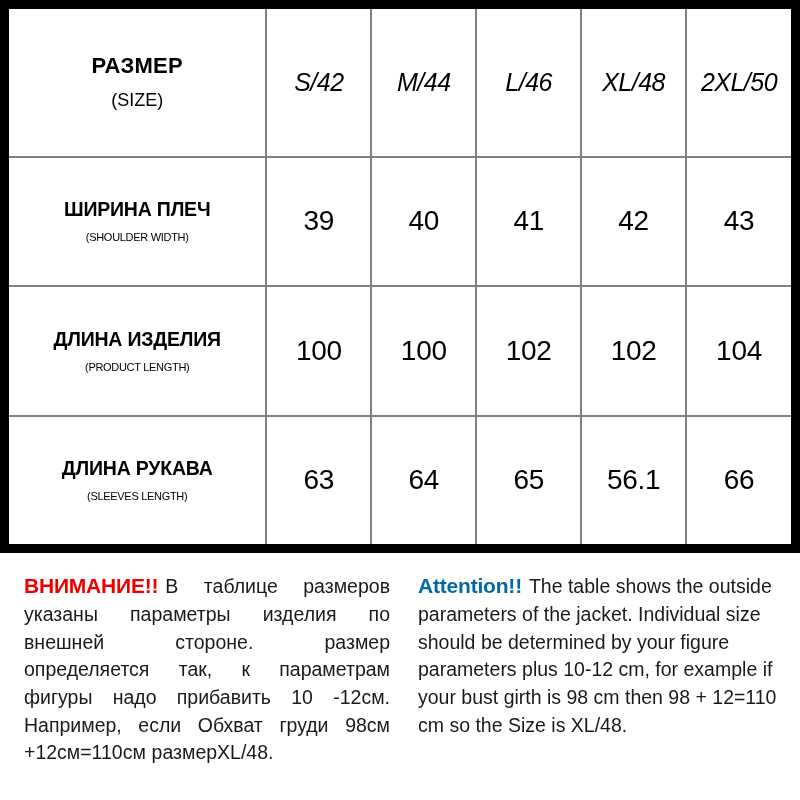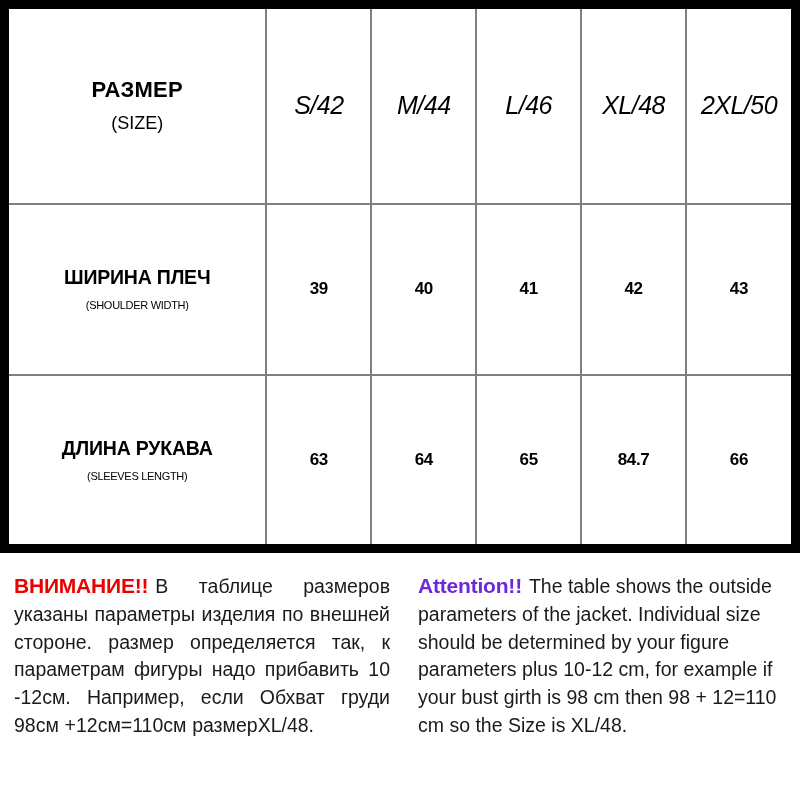--- a/index.html
+++ b/index.html
@@ -96,42 +96,42 @@
   }
 
   .size-name {
     font-size: 25px;
     font-weight: normal;
     letter-spacing: -0.5px;
     white-space: nowrap;
     font-style: italic;
   }
   .num {
-    font-size: 17px;
-    font-weight: bold;
+    font-size: 28px;
+    font-weight: normal;
     letter-spacing: -0.3px;
   }
 
   
   .notes {
     position: absolute;
     left: 0;
     top: 553px;
     width: 800px;
     height: 247px;
     display: flex;
     box-sizing: border-box;
   }
 
   .note {
     box-sizing: border-box;
     padding: 18px 16px 0 16px;
     width: 400px;
   }
-  .note-ru { padding-left: 14px; padding-right: 10px; }
+  .note-ru { padding-left: 24px; padding-right: 10px; }
   .note-en { padding-left: 18px; padding-right: 12px; }
 
   .note-ru p {
     margin: 0;
     font-size: 19.5px;
     line-height: 1.42;
     text-align: justify;
     text-align-last: left;
     color: #1a1a1a;
     word-spacing: 0.3px;
@@ -197,43 +197,54 @@
           </td>
           <td><span class="num">39</span></td>
           <td><span class="num">40</span></td>
           <td><span class="num">41</span></td>
           <td><span class="num">42</span></td>
           <td><span class="num">43</span></td>
         </tr>
 
 
 
+        <tr>
+          <td>
+            <span class="lbl-ru">ДЛИНА ИЗДЕЛИЯ</span>
+            <span class="lbl-en">(PRODUCT LENGTH)</span>
+          </td>
+          <td><span class="num">100</span></td>
+          <td><span class="num">100</span></td>
+          <td><span class="num">102</span></td>
+          <td><span class="num">102</span></td>
+          <td><span class="num">104</span></td>
+        </tr>
 
 
 
         <tr>
           <td>
             <span class="lbl-ru">ДЛИНА РУКАВА</span>
             <span class="lbl-en">(SLEEVES LENGTH)</span>
           </td>
           <td><span class="num">63</span></td>
           <td><span class="num">64</span></td>
           <td><span class="num">65</span></td>
-          <td><span class="num">84.7</span></td>
+          <td><span class="num">56.1</span></td>
           <td><span class="num">66</span></td>
         </tr>
       </tbody>
     </table>
   </div>
 
   <div class="notes">
 
     <div class="note note-ru">
       <p><span class="attn" style="color:#ee0000">ВНИМАНИЕ!!</span><span class="attn-sp"></span><span>В таблице размеров указаны параметры изделия по внешней стороне. размер определяется так, к параметрам фигуры надо прибавить 10 -12см. Например, если Обхват груди 98см +12см=110см  размерXL/48.</span></p>
     </div>
 
     <div class="note note-en">
-      <p><span class="attn" style="color:#6d28d9">Attention!!</span><span class="attn-sp"></span><span>The table shows the outside parameters of the jacket. Individual size should be determined by your figure parameters plus 10-12 cm, for example if your bust girth is 98 cm then 98 + 12=110 cm so the Size is XL/48.</span></p>
+      <p><span class="attn" style="color:#0369a1">Attention!!</span><span class="attn-sp"></span><span>The table shows the outside parameters of the jacket. Individual size should be determined by your figure parameters plus 10-12 cm, for example if your bust girth is 98 cm then 98 + 12=110 cm so the Size is XL/48.</span></p>
     </div>
 
   </div>
 
 </div>
 
 </body></html>

